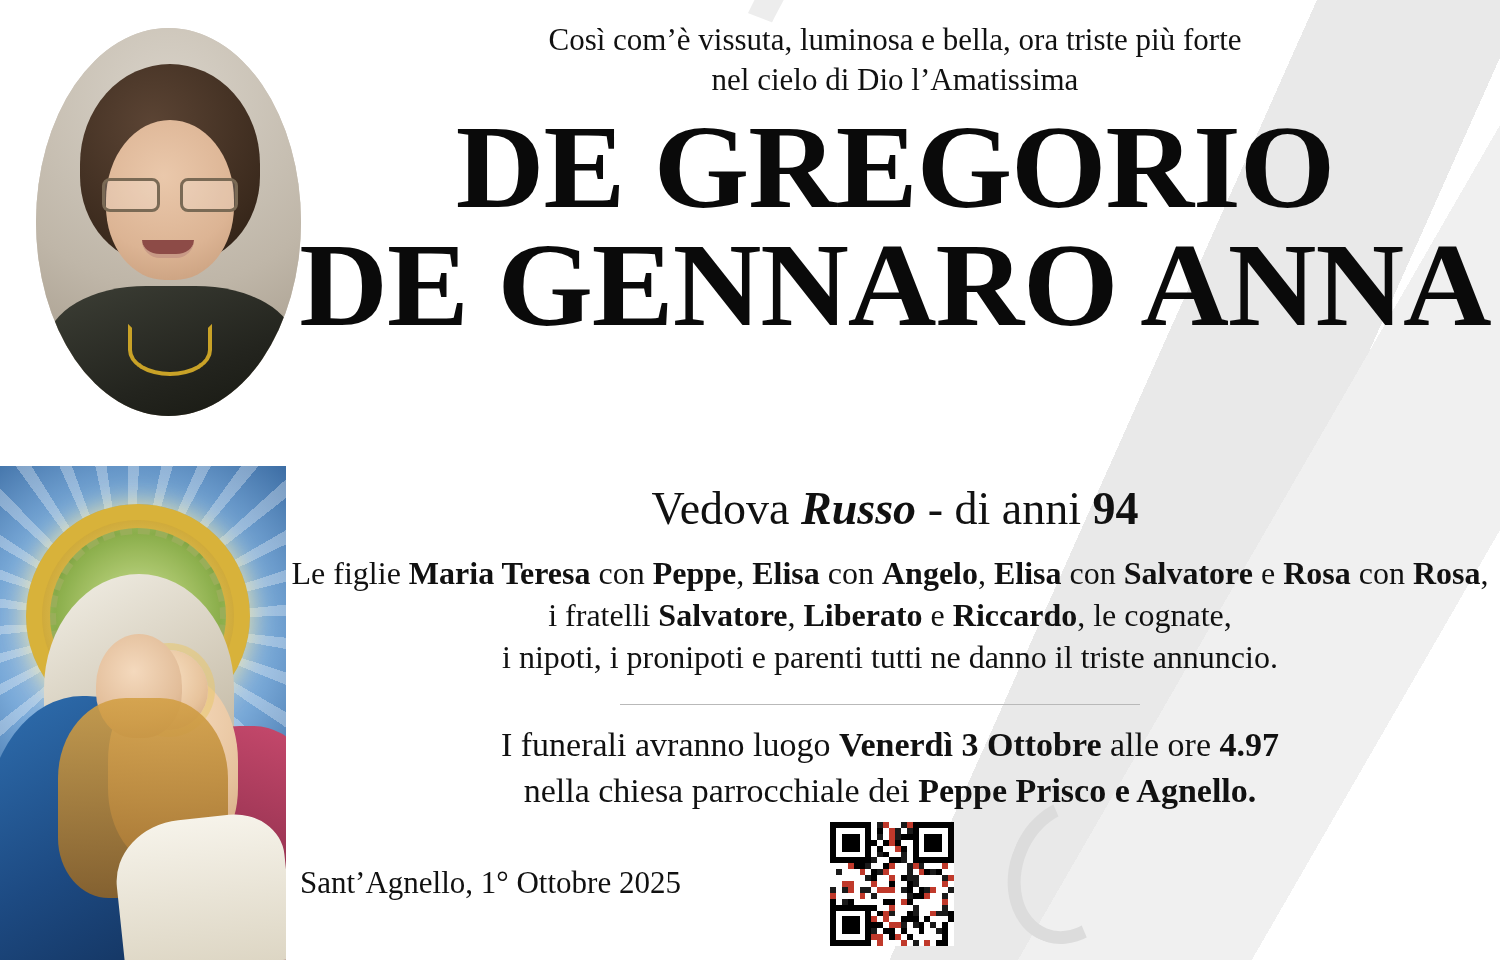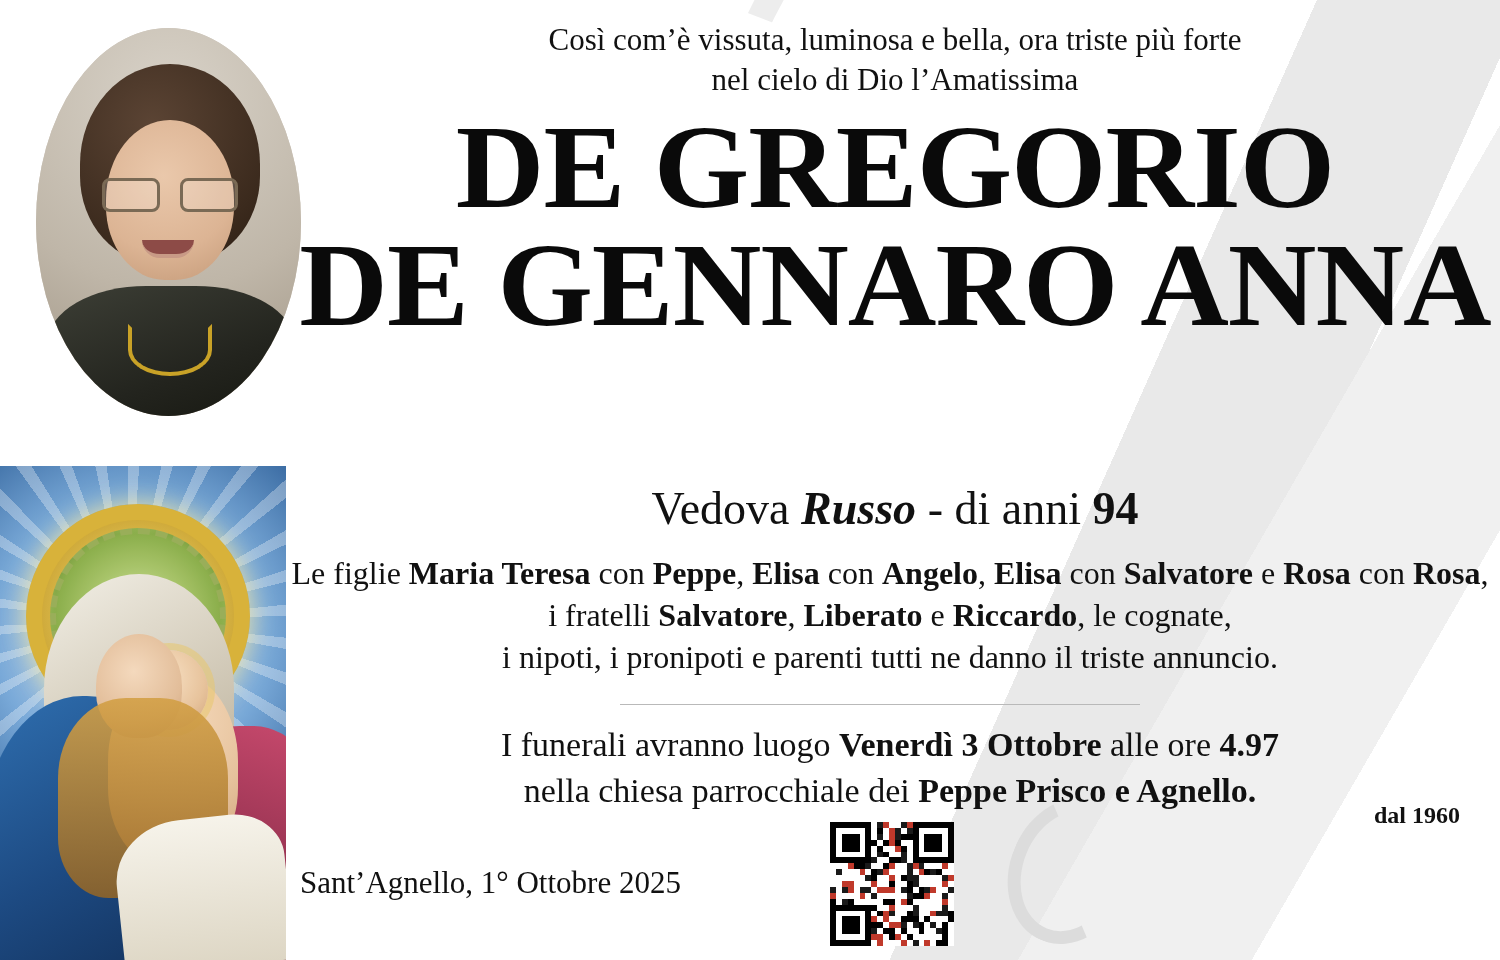--- a/index.html
+++ b/index.html
@@ -863,16 +863,15 @@
       <i style="background: rgb(255, 255, 255);"></i>
       <i style="background: rgb(192, 57, 43);"></i>
       <i style="background: rgb(255, 255, 255);"></i>
       <i style="background: rgb(0, 0, 0);"></i>
       <i style="background: rgb(0, 0, 0);"></i>
       <i style="background: rgb(255, 255, 255);"></i>
     </div>
 
   <div class="logo">
     <div class="swirl"></div>
-    <span class="dal">dal 1960</span>
   </div>
 
 </div>
 
 </body></html>

